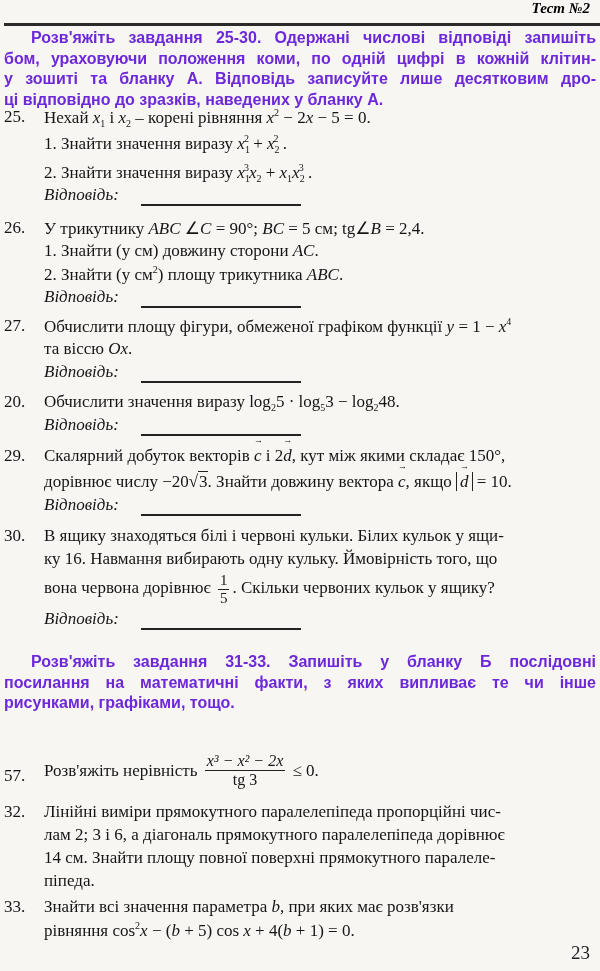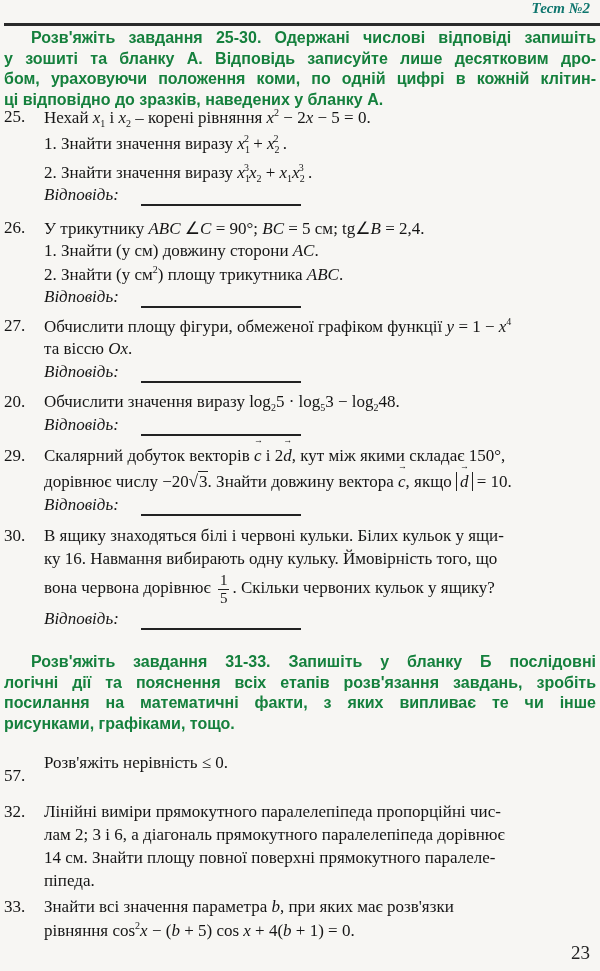--- a/index.html
+++ b/index.html
@@ -7,29 +7,29 @@
       width: 600px; height: 971px; overflow: hidden;
       background: #f7f6f3;
       color: #141414;
       font-family: "DejaVu Serif", "Liberation Serif", serif;
       position: relative;
     }
     .page { position: absolute; left: 0; top: 0; width: 600px; height: 971px; }
     .header-label {
       position: absolute; right: 10px; top: 0px;
       font-family: "Liberation Serif", serif; font-style: italic; font-weight: bold;
-      font-size: 15px; color: #0f766e;
+      font-size: 15px; color: #000000;
     }
     .header-rule {
       position: absolute; left: 4px; right: 0; top: 23px; height: 3px; background: #2a2a2a;
     }
     .instr {
       position: absolute; left: 4px; width: 592px;
       font-family: "Liberation Sans", sans-serif; font-weight: bold;
-      font-size: 16px; line-height: 20.5px; color: #15803d;
+      font-size: 16px; line-height: 20.5px; color: #6d28d9;
       text-align: justify;
     }
     .instr .ln { display: block; white-space: nowrap; text-align-last: justify; }
     .instr .ln.last { text-align-last: left; }
     .instr .ln.first { text-indent: 27px; }
 
     .task { position: absolute; left: 4px; width: 592px; font-size: 15.5px; color: #151515; }
     .line { position: absolute; white-space: nowrap; font-family: "Liberation Serif", serif; font-size: 17px; }
     .num { position: absolute; left: 0; font-family: "Liberation Serif", serif; font-size: 17px; }
     .answer-label { font-style: italic; }
@@ -52,22 +52,22 @@
 </head>
 <body>
 
 <div class="page">
 
   <div class="header-label">Тест №2</div>
   <div class="header-rule"></div>
 
   <div class="instr" style="top:28px;">
     <span class="ln first">Розв'яжіть завдання 25-30. Одержані числові відповіді запишіть</span>
+    <span class="ln">бом, ураховуючи положення коми, по одній цифрі в кожній клітин-</span>
     <span class="ln">у зошиті та бланку А. Відповідь записуйте лише десятковим дро-</span>
-    <span class="ln">бом, ураховуючи положення коми, по одній цифрі в кожній клітин-</span>
     <span class="ln last">ці відповідно до зразків, наведених у бланку А.</span>
   </div>
 
   <div class="task" style="top:0;">
     <span class="num" style="top:107px;">25.</span>
     <div class="line" style="left:40px; top:107px;">
       <span>Нехай </span><i>x</i><sub>1</sub><span> і </span><i>x</i><sub>2</sub><span> – корені рівняння </span><i>x</i><sup>2</sup> − 2<i>x</i> − 5 = 0.
     </div>
     <div class="line" style="left:40px; top:133px;">
       <span>1. Знайти значення виразу </span><i>x</i><sub>1</sub><sup style="margin-left:-6px;">2</sup> + <i>x</i><sub>2</sub><sup style="margin-left:-6px;">2</sup> .
@@ -121,29 +121,28 @@
     <div class="line" style="left:40px; top:549px;">ку 16. Навмання вибирають одну кульку. Ймовірність того, що</div>
     <div class="line" style="left:40px; top:572px;">
       <span>вона червона дорівнює </span><span class="frac" style="font-size:15px;"><span class="n">1</span><span class="d">5</span></span><span>. Скільки червоних кульок у ящику?</span>
     </div>
     <div class="line answer-label" style="left:40px; top:609px;">Відповідь:</div>
     <div class="answer-line" style="left:137px; top:628px;"></div>
   </div>
 
   <div class="instr" style="top:652px;">
     <span class="ln first">Розв'яжіть завдання 31-33. Запишіть у бланку Б послідовні</span>
-    <span class="ln">логічні дії та пояснення всіх етапів розв'язання завдань, зробіть</span>
     <span class="ln">посилання на математичні факти, з яких випливає те чи інше</span>
     <span class="ln last">рисунками, графіками, тощо.</span>
   </div>
 
   <div class="task" style="top:0;">
     <span class="num" style="top:766px;">57.</span>
     <div class="line" style="left:40px; top:752px;">
-      <span style="vertical-align:middle;">Розв'яжіть нерівність </span><span style="vertical-align:middle;"> ≤ 0.</span>
+      <span style="vertical-align:middle;">Розв'яжіть нерівність </span><span class="frac" style="font-size:16px;"><span class="n" style="font-style:italic;">x³ − x² − 2x</span><span class="d">tg 3</span></span><span style="vertical-align:middle;"> ≤ 0.</span>
     </div>
   </div>
 
   <div class="task" style="top:0;">
     <span class="num" style="top:802px;">32.</span>
     <div class="line" style="left:40px; top:802px;">Лінійні виміри прямокутного паралелепіпеда пропорційні чис-</div>
     <div class="line" style="left:40px; top:825px;">лам 2; 3 і 6, а діагональ прямокутного паралелепіпеда дорівнює</div>
     <div class="line" style="left:40px; top:848px;">14 см. Знайти площу повної поверхні прямокутного паралеле-</div>
     <div class="line" style="left:40px; top:871px;">піпеда.</div>
   </div>

